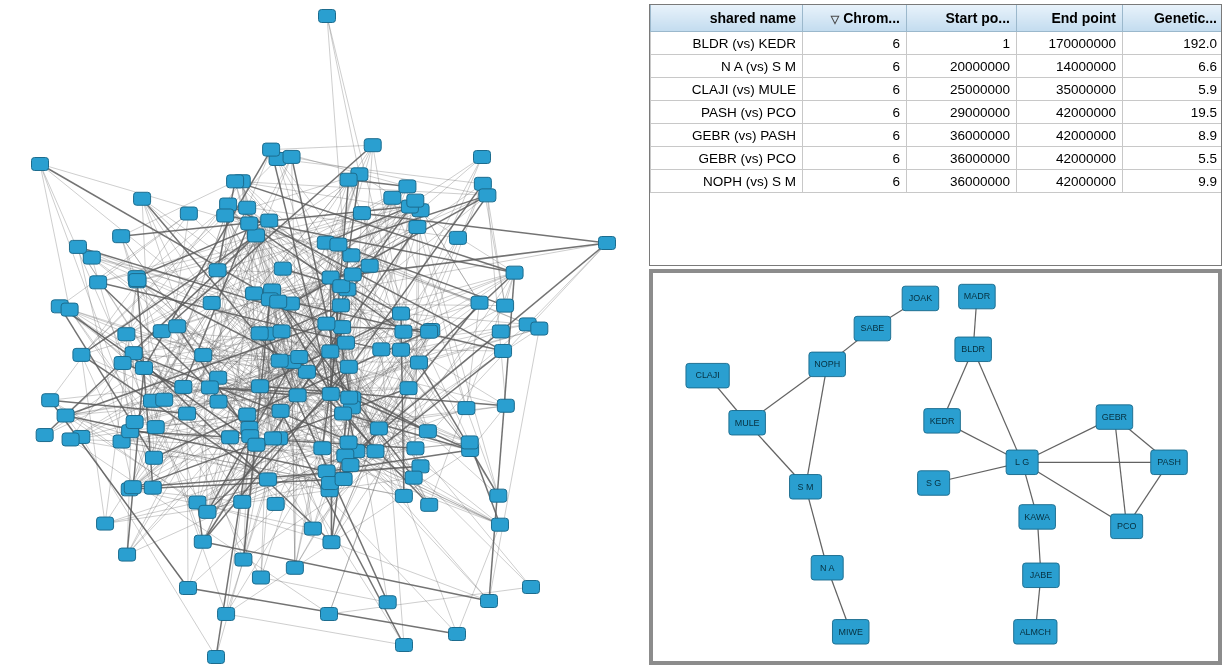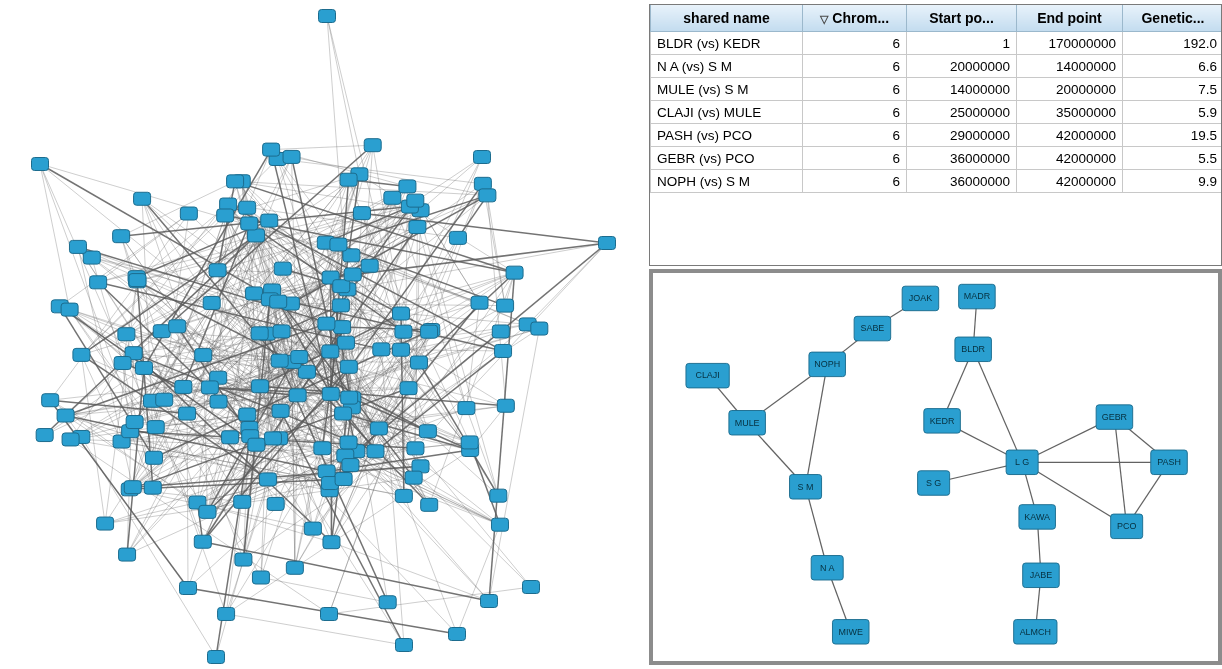--- a/index.html
+++ b/index.html
@@ -58,31 +58,32 @@
   }
   table.data-table th {
     background: #cfe3f2;
     background: linear-gradient(#e8f2fa, #c3dcef);
     border: 1px solid #9bb8cc;
     border-top: none;
     font-weight: bold;
     font-size: 14px;
     height: 26px;
     padding: 0 6px;
-    text-align: center;
+    text-align: right;
     white-space: nowrap;
     overflow: hidden;
   }
   table.data-table td {
     border: 1px solid #c8c8c8;
     height: 22px;
     padding: 0 6px;
     white-space: nowrap;
     overflow: hidden;
     background: #ffffff;
+    text-align: right;
   }
   td.c-name { text-align: left; }
   td.c-num  { text-align: right; }
   .filter-glyph {
     display: inline-block;
     margin-right: 4px;
     font-size: 11px;
     color: #4a4a4a;
     vertical-align: middle;
   }
@@ -1354,39 +1355,39 @@
               <td class="c-num">192.0</td>
             </tr>
             <tr>
               <td class="c-name">N A (vs) S M</td>
               <td class="c-num">6</td>
               <td class="c-num">20000000</td>
               <td class="c-num">14000000</td>
               <td class="c-num">6.6</td>
             </tr>
             <tr>
-              <td class="c-name">MULE (vs) S M</td>
-              <td class="c-num">6</td>
-              <td class="c-num">14000000</td>
-              <td class="c-num">20000000</td>
-              <td class="c-num">7.5</td>
-            </tr>
-            <tr>
               <td class="c-name">CLAJI (vs) MULE</td>
               <td class="c-num">6</td>
               <td class="c-num">25000000</td>
               <td class="c-num">35000000</td>
               <td class="c-num">5.9</td>
             </tr>
             <tr>
               <td class="c-name">PASH (vs) PCO</td>
               <td class="c-num">6</td>
               <td class="c-num">29000000</td>
               <td class="c-num">42000000</td>
               <td class="c-num">19.5</td>
+            </tr>
+            <tr>
+              <td class="c-name">GEBR (vs) PASH</td>
+              <td class="c-num">6</td>
+              <td class="c-num">36000000</td>
+              <td class="c-num">42000000</td>
+              <td class="c-num">8.9</td>
             </tr>
             <tr>
               <td class="c-name">GEBR (vs) PCO</td>
               <td class="c-num">6</td>
               <td class="c-num">36000000</td>
               <td class="c-num">42000000</td>
               <td class="c-num">5.5</td>
             </tr>
             <tr>
               <td class="c-name">NOPH (vs) S M</td>

